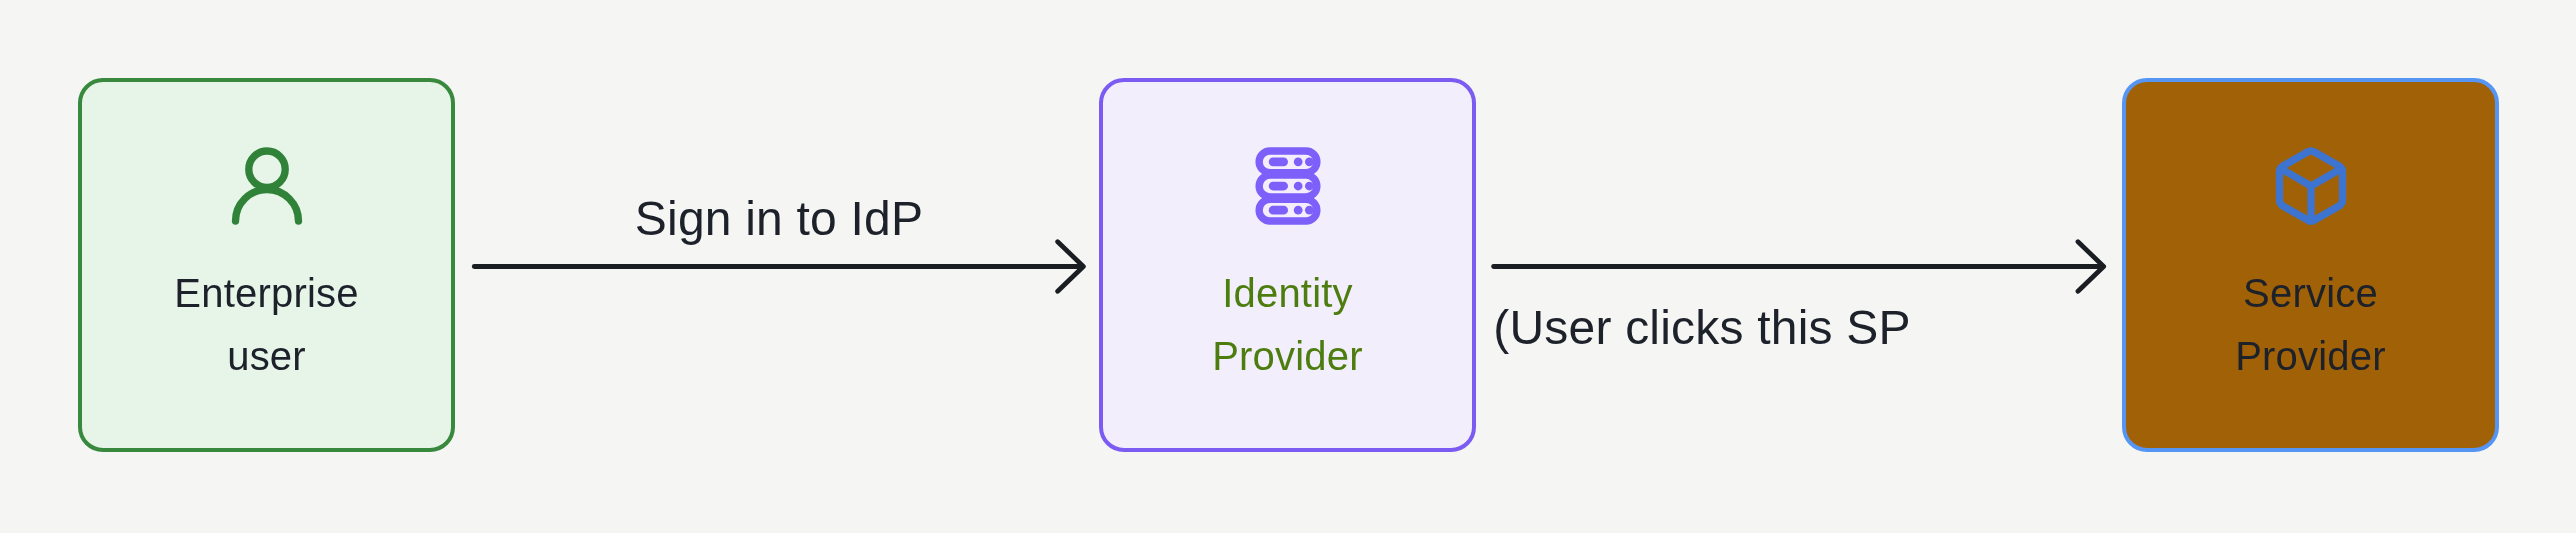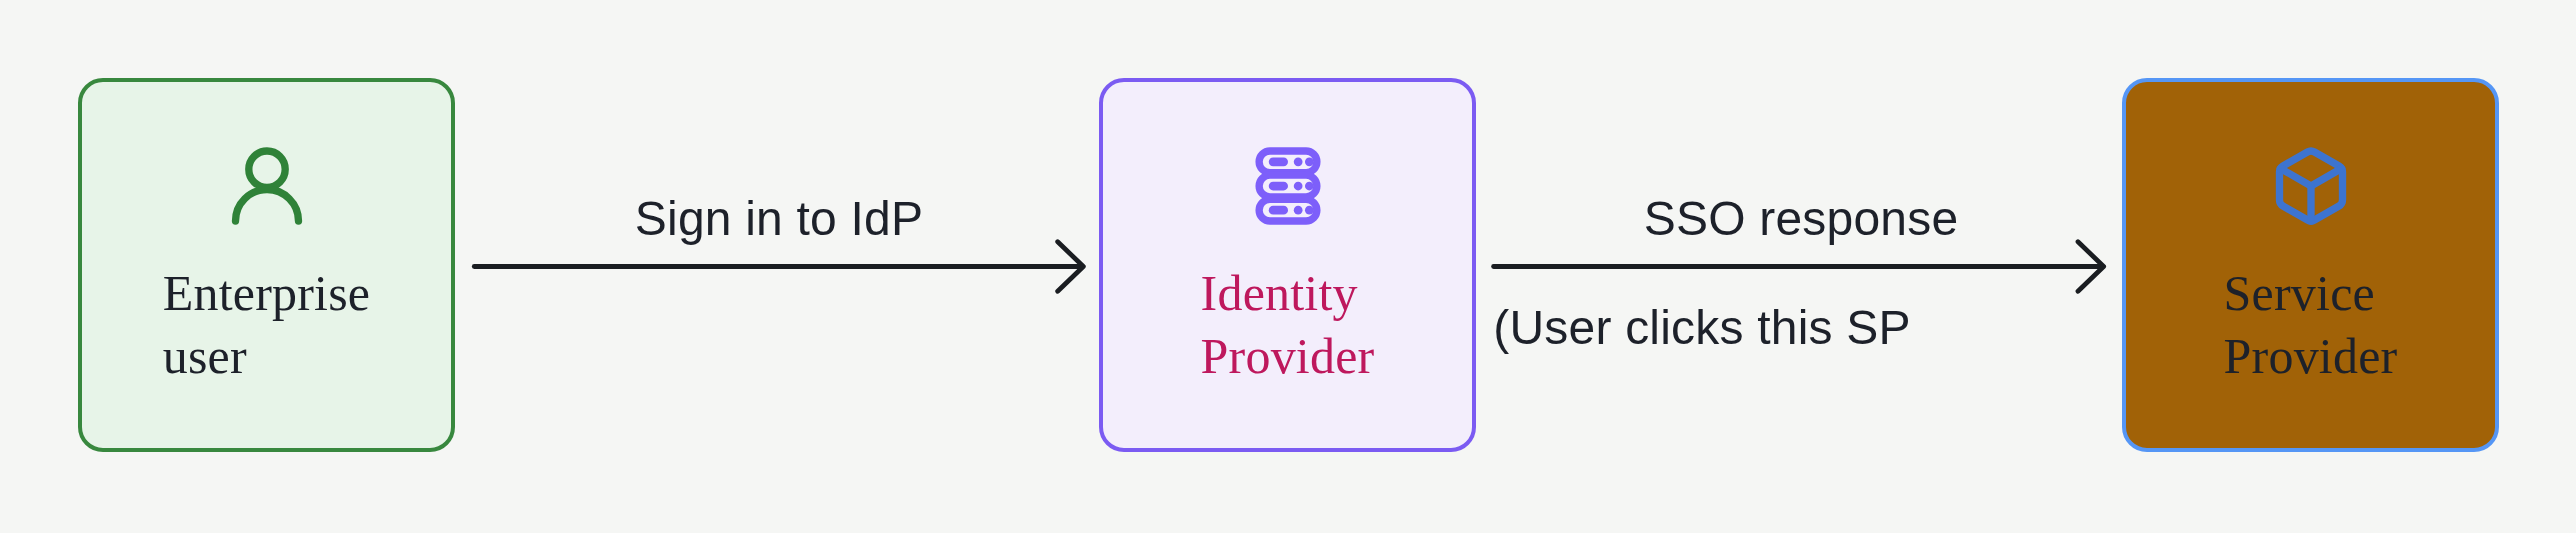--- a/index.html
+++ b/index.html
@@ -26,27 +26,26 @@
     padding-top: 62px;
   }
   .node-icon {
     width: 84px;
     height: 84px;
     flex: 0 0 auto;
   }
   .node-icon svg { width: 100%; height: 100%; display: block; }
   .node-label {
     margin-top: 34px;
-    text-align: left;
-    font-size: 50px;
+    text-align: center;
+    font-size: 40px;
     line-height: 63px;
     font-weight: 500;
     color: #1d212a;
     letter-spacing: 0.2px;
-    font-family: Liberation Serif, serif;
   }
   .arrow-overlay {
     position: absolute;
     left: 0; top: 0;
     width: 2576px; height: 533px;
     pointer-events: none;
   }
   .flow-label {
     position: absolute;
     transform: translateX(-50%);
@@ -115,27 +114,26 @@
           <rect x="13" y="35.3" width="11" height="5" rx="2.5"></rect>
           <circle cx="29.8" cy="10.2" r="2.5"></circle>
             <circle cx="36.2" cy="10.2" r="2.5"></circle>
           <circle cx="29.8" cy="24" r="2.5"></circle>
             <circle cx="36.2" cy="24" r="2.5"></circle>
           <circle cx="29.8" cy="37.8" r="2.5"></circle>
             <circle cx="36.2" cy="37.8" r="2.5"></circle>
         </g>
       </svg>
     </div>
-    <div class="node-label" style="color: #be185d;">
+    <div class="node-label" style="color: #4d7c0f;">
       <div>Identity</div>
       <div>Provider</div>
     </div>
   </div>
 
-  <div class="flow-label" style="left: 1801px; top: 177px; color: rgb(29, 33, 42);">SSO response</div>
   <div class="flow-sublabel" style="left: 1702px; top: 293px; color: rgb(29, 33, 42);">
     <div>(User clicks this SP</div>
   </div>
 
   <div class="node" style="left: 2122px; background: #a16207; border-color: rgb(85, 150, 245);">
     <div class="node-icon" style="color: rgb(61, 116, 207);">
       <svg viewBox="0 0 24 24" stroke="currentColor" fill="none" stroke-width="2.1" stroke-linecap="round" stroke-linejoin="round">
         <path d="M21 8a2 2 0 0 0-1-1.73l-7-4a2 2 0 0 0-2 0l-7 4A2 2 0 0 0 3 8v8a2 2 0 0 0 1 1.73l7 4a2 2 0 0 0 2 0l7-4A2 2 0 0 0 21 16Z"></path>
         <path d="m3.3 7 8.7 5 8.7-5"></path>
         <path d="M12 22V12"></path>

